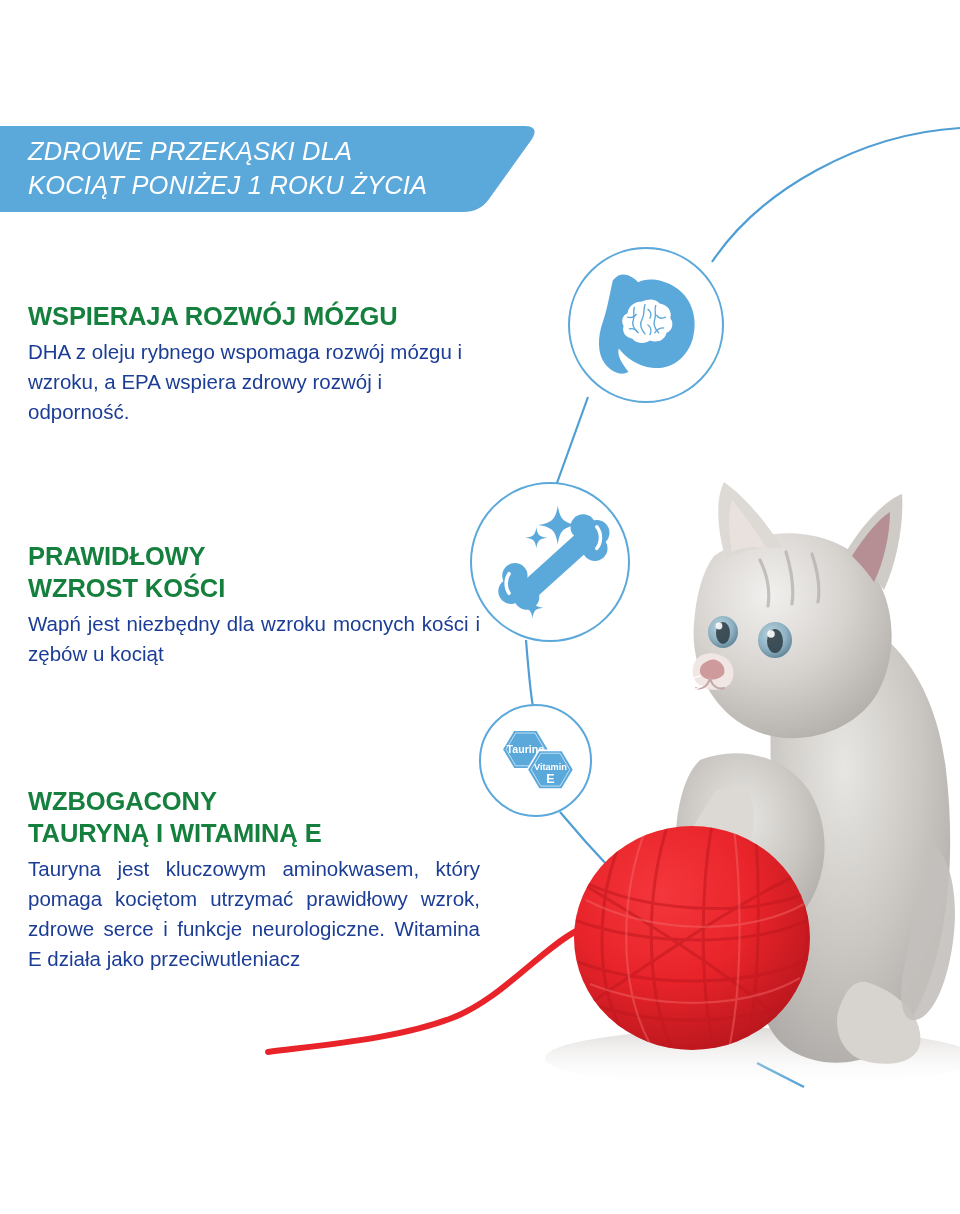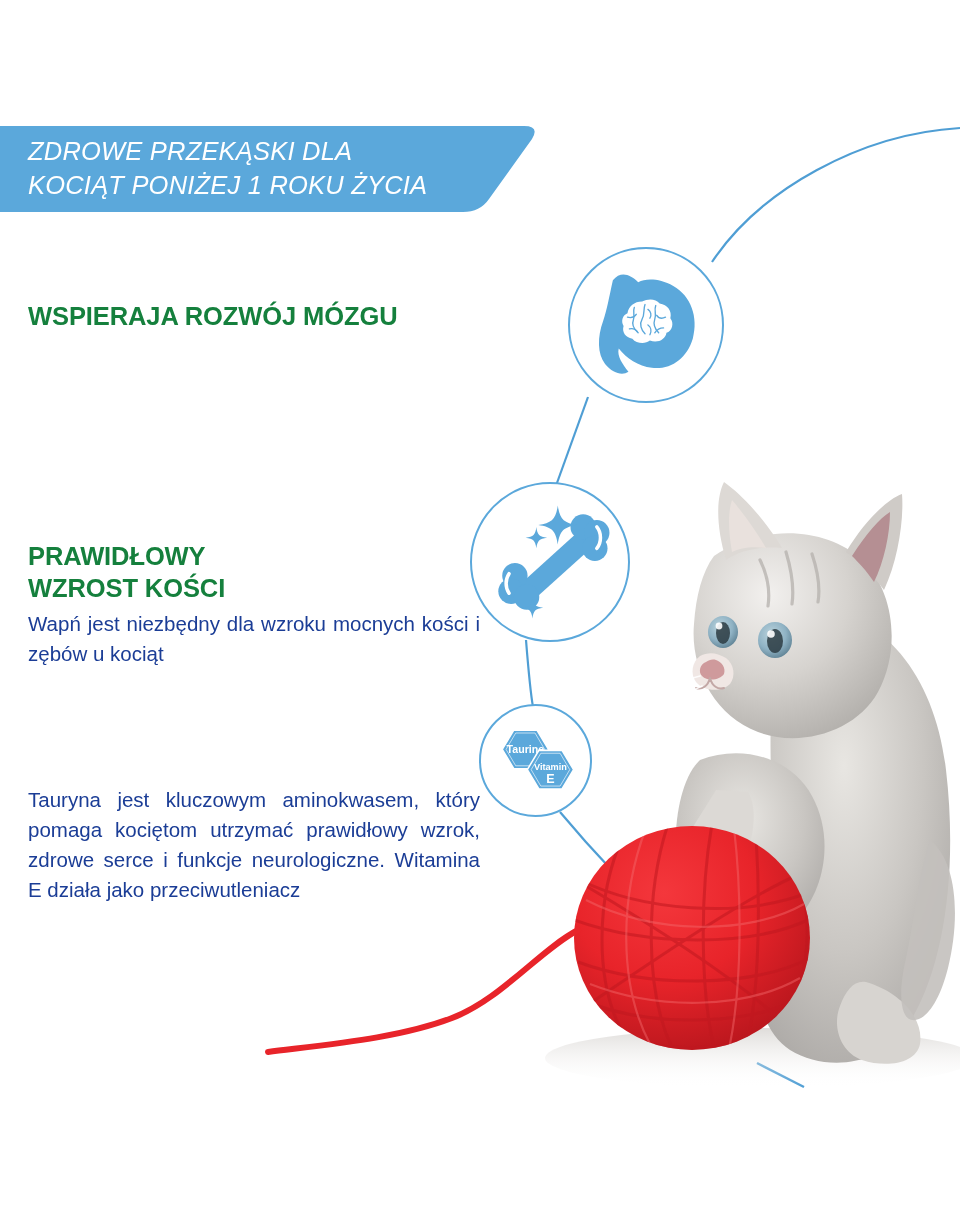--- a/index.html
+++ b/index.html
@@ -256,29 +256,32 @@
   <div class="banner">
     <svg class="banner-shape" viewBox="0 0 540 86" xmlns="http://www.w3.org/2000/svg">
       <path d="M 0 0 L 524 0 Q 540 0 532 13 L 489 73 Q 480 86 463 86 L 0 86 Z" fill="#5ba8db"></path>
     </svg>
     <div class="banner-text">ZDROWE PRZEKĄSKI DLA
 KOCIĄT PONIŻEJ 1 ROKU ŻYCIA</div>
   </div>
 
   <div class="block" id="block-brain">
     <h2 class="block-title">WSPIERAJA ROZWÓJ MÓZGU</h2>
+    <p class="block-body">DHA z oleju rybnego wspomaga rozwój mózgu i wzroku, a EPA wspiera zdrowy rozwój i odporność.</p>
   </div>
 
   <div class="block" id="block-bones">
     <h2 class="block-title">PRAWIDŁOWY
 WZROST KOŚCI</h2>
     <p class="block-body justify">Wapń jest niezbędny dla wzroku mocnych kości i zębów u kociąt</p>
   </div>
 
   <div class="block" id="block-taurine">
+    <h2 class="block-title">WZBOGACONY
+TAURYNĄ I WITAMINĄ E</h2>
     <p class="block-body justify">Tauryna jest kluczowym aminokwasem, który pomaga kociętom utrzymać prawidłowy wzrok, zdrowe serce i funkcje neurologiczne. Witamina E działa jako przeciwutleniacz</p>
   </div>
 
   <div class="icon-circle" id="circle-brain">
     <svg viewBox="0 0 156 156" xmlns="http://www.w3.org/2000/svg">
 
       <path d="M 44 32 C 40 50 38 62 34 74 C 28 90 28 108 36 118
                C 44 128 54 130 60 126 C 54 118 48 110 50 102
                C 58 112 70 120 84 122 C 104 124 120 112 126 92
                C 132 70 124 48 106 38 C 92 30 78 30 70 34

